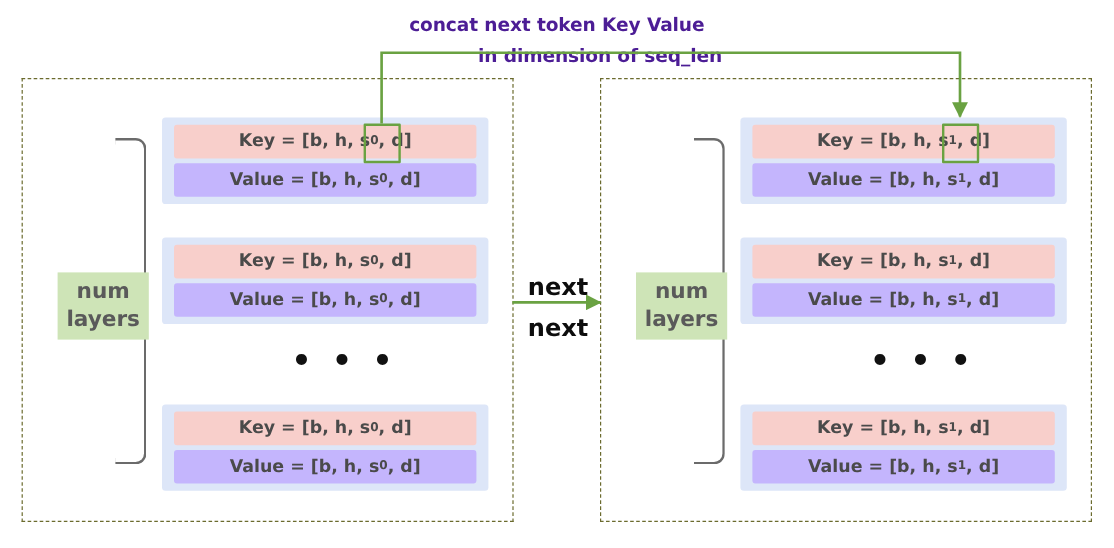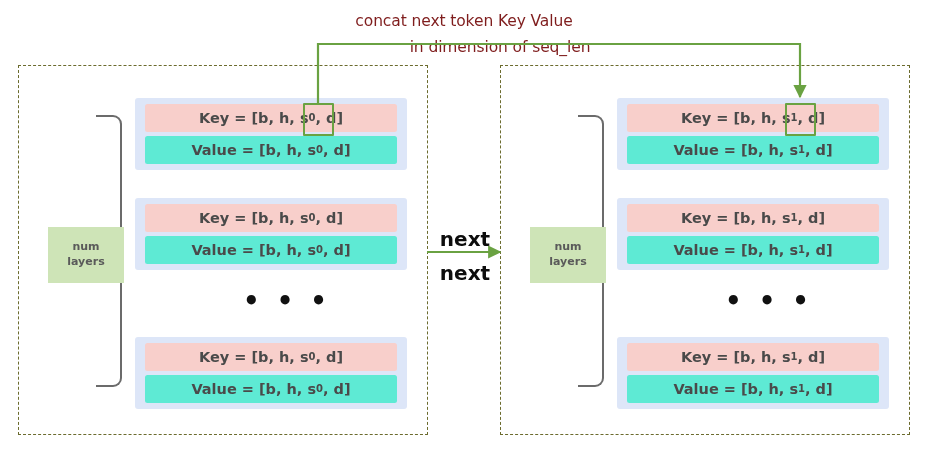--- a/index.html
+++ b/index.html
@@ -8,23 +8,23 @@
     background: #ffffff;
     font-family: "DejaVu Sans", sans-serif;
     overflow: hidden;
   }
   #root { position: relative; width: 928px; height: 457px; }
 
   .title-line {
     position: absolute;
     width: 100%;
     text-align: center;
-    font-weight: normal;
+    font-weight: bold;
     font-size: 15.5px;
-    color: #7f1d1d;
+    color: #4c1d95;
     letter-spacing: -0.1px;
     white-space: nowrap;
   }
   #title1 { top: 12px; }
   #title2 { top: 38px; margin-left: 36px; }
 
   .panel {
     position: absolute;
     border: 1.4px dashed #6b6b2e;
     background: transparent;
@@ -46,21 +46,21 @@
     border-radius: 2.5px;
     display: flex;
     align-items: center;
     justify-content: center;
     font-weight: bold;
     font-size: 14.5px;
     color: #4a4a4a;
     white-space: nowrap;
   }
   .kv-key   { background: #f8cfcb; }
-  .kv-value { background: #5eead4; }
+  .kv-value { background: #c4b5fd; }
   .kv-row sub {
     font-size: 10px;
     vertical-align: sub;
     line-height: 0;
   }
 
   .ellipsis {
     position: absolute;
     font-size: 26px;
     font-weight: bold;
@@ -83,21 +83,21 @@
   .num-layers {
     position: absolute;
     width: 76px;
     height: 56px;
     background: #cee4b7;
     display: flex;
     flex-direction: column;
     align-items: center;
     justify-content: center;
     font-weight: bold;
-    font-size: 11px;
+    font-size: 18px;
     color: #5a5a5a;
     line-height: 1.35;
   }
 
   .next-step-label {
     position: absolute;
     text-align: center;
     font-weight: bold;
     font-size: 20px;
     color: #0d0d0d;

